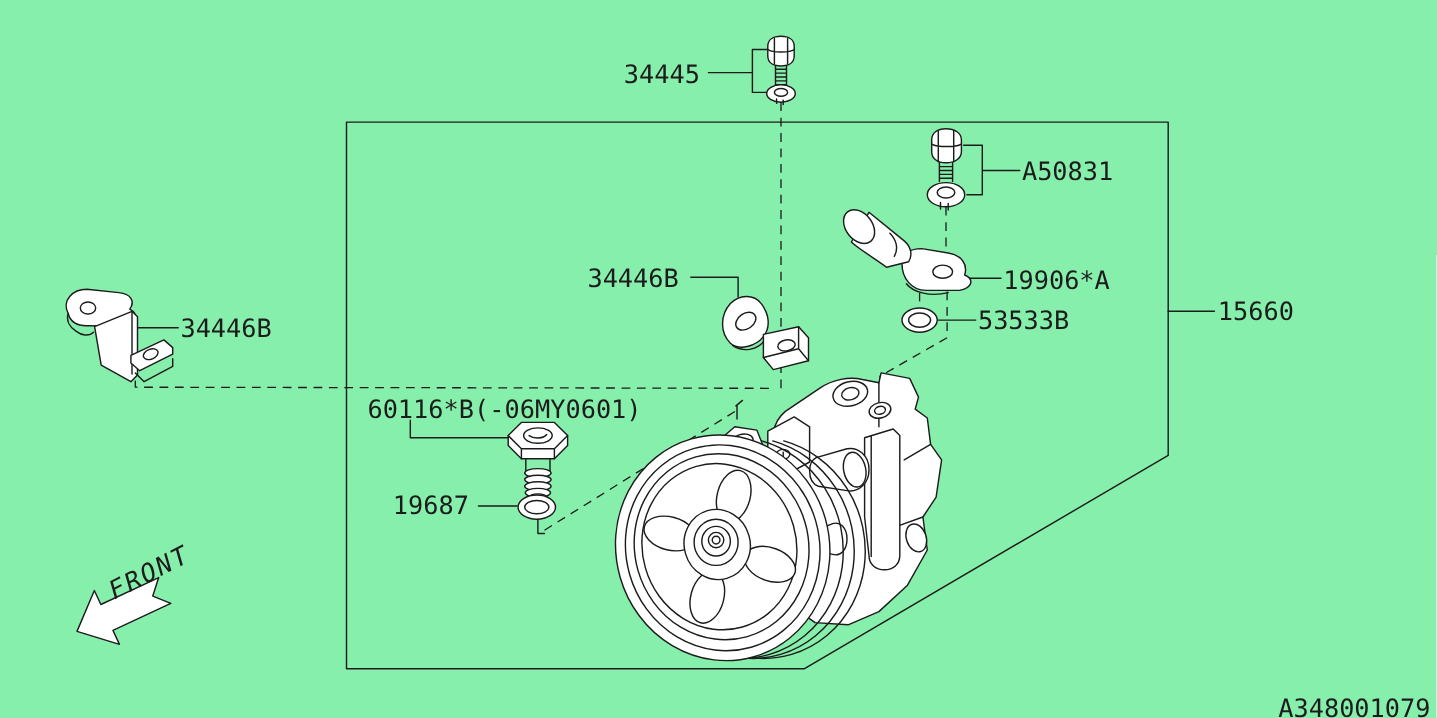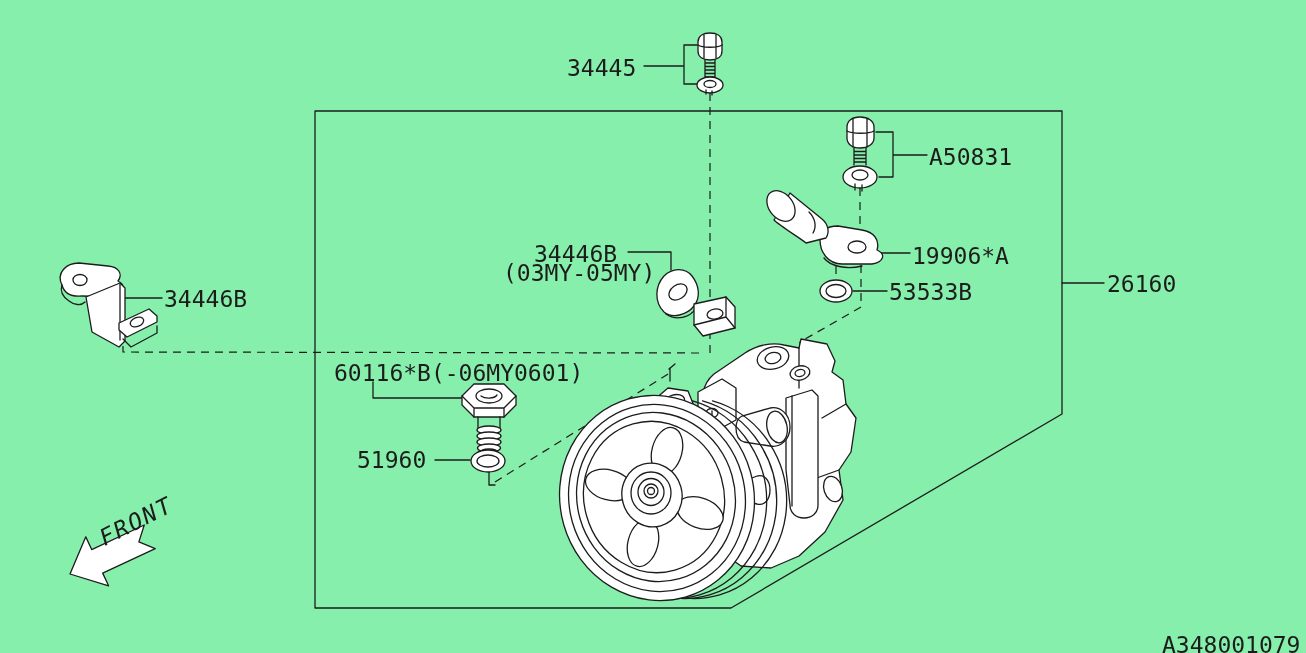--- a/index.html
+++ b/index.html
@@ -172,23 +172,22 @@
     </g>
 
     <g transform="translate(70,574) rotate(-25)">
       <path class="fw" d="M0,0 L30,-27 L30,-13 L88,-13 L76,0 L88,13 L30,13 L30,27 Z"></path>
     </g>
   </svg>
 
   <div class="lbl" style="left:567px;top:56px">34445</div>
   <div class="lbl" style="left:929px;top:145px">A50831</div>
   <div class="lbl" style="left:534px;top:242px">34446B</div>
-  <div class="lbl" style="left:503px;top:261px">(03MY-05MY)</div>
   <div class="lbl" style="left:912px;top:244px">19906*A</div>
   <div class="lbl" style="left:889px;top:280px">53533B</div>
-  <div class="lbl" style="left:1107px;top:272px">26160</div>
+  <div class="lbl" style="left:1107px;top:272px">15660</div>
   <div class="lbl" style="left:164px;top:287px">34446B</div>
   <div class="lbl" style="left:334px;top:361px">60116*B(-06MY0601)</div>
-  <div class="lbl" style="left:357px;top:448px">51960</div>
+  <div class="lbl" style="left:357px;top:448px">19687</div>
 
   <div class="front">FRONT</div>
   <div class="docid">A348001079</div>
 </div>
 
 </body></html>

